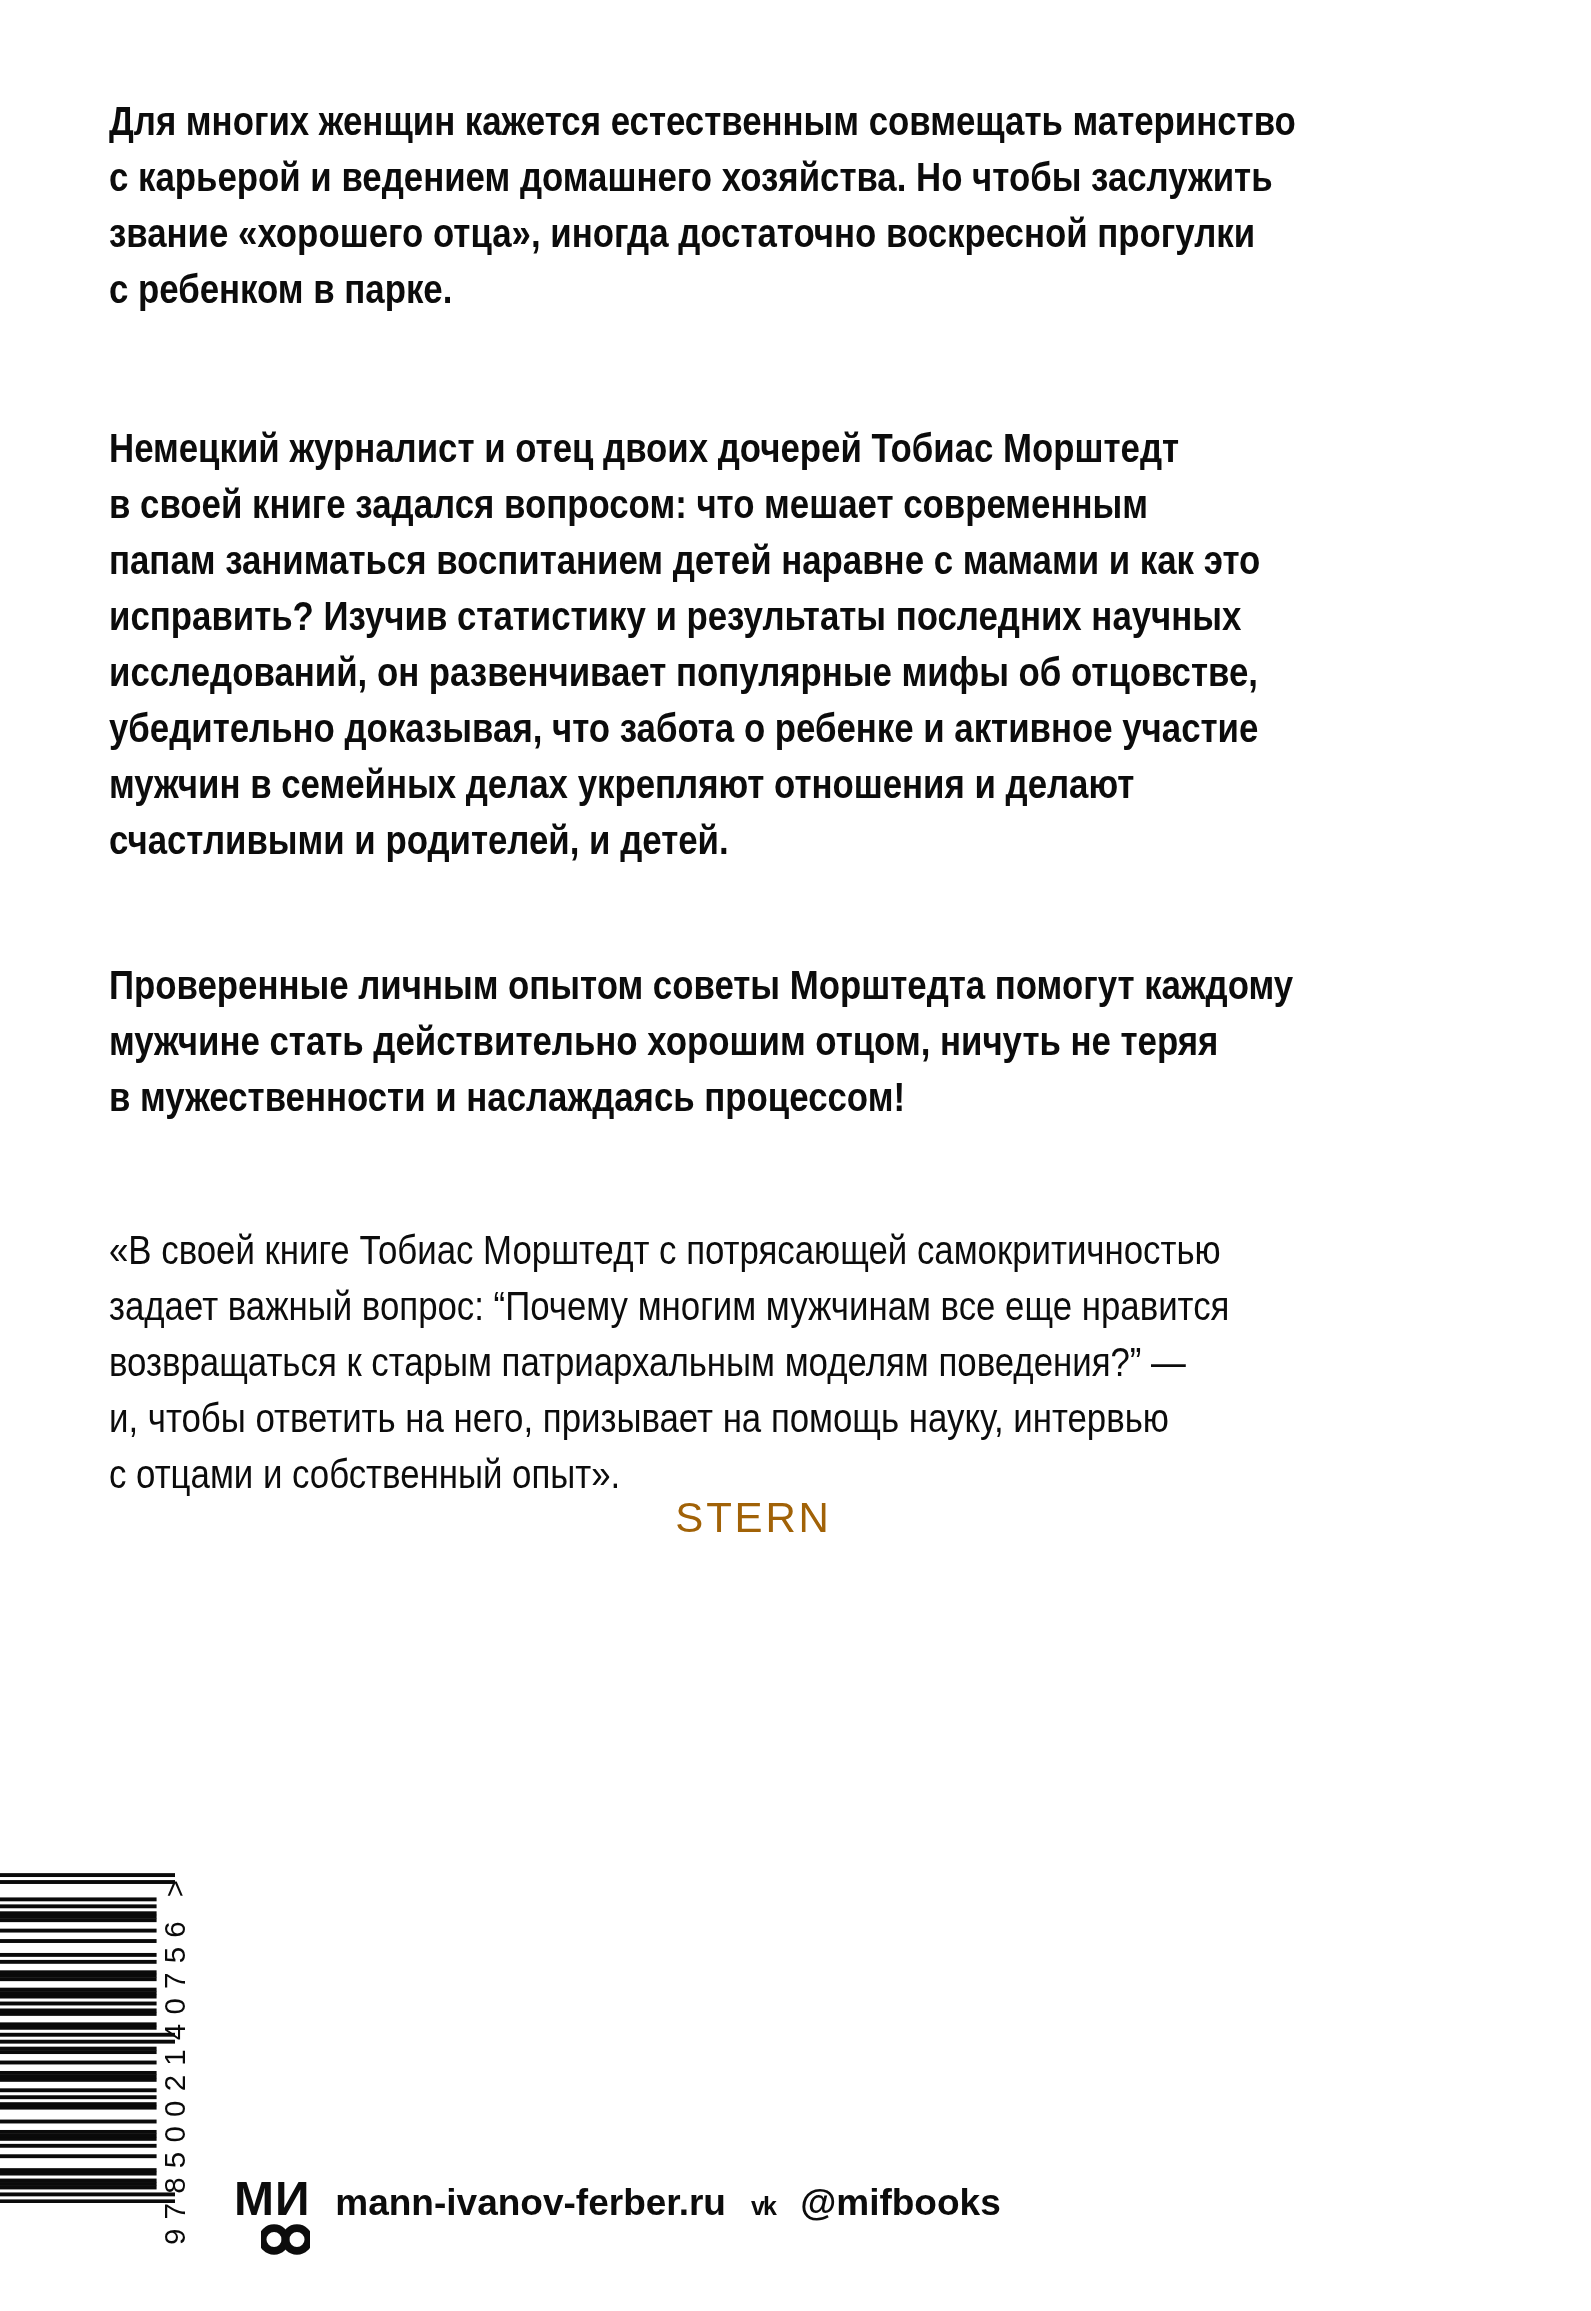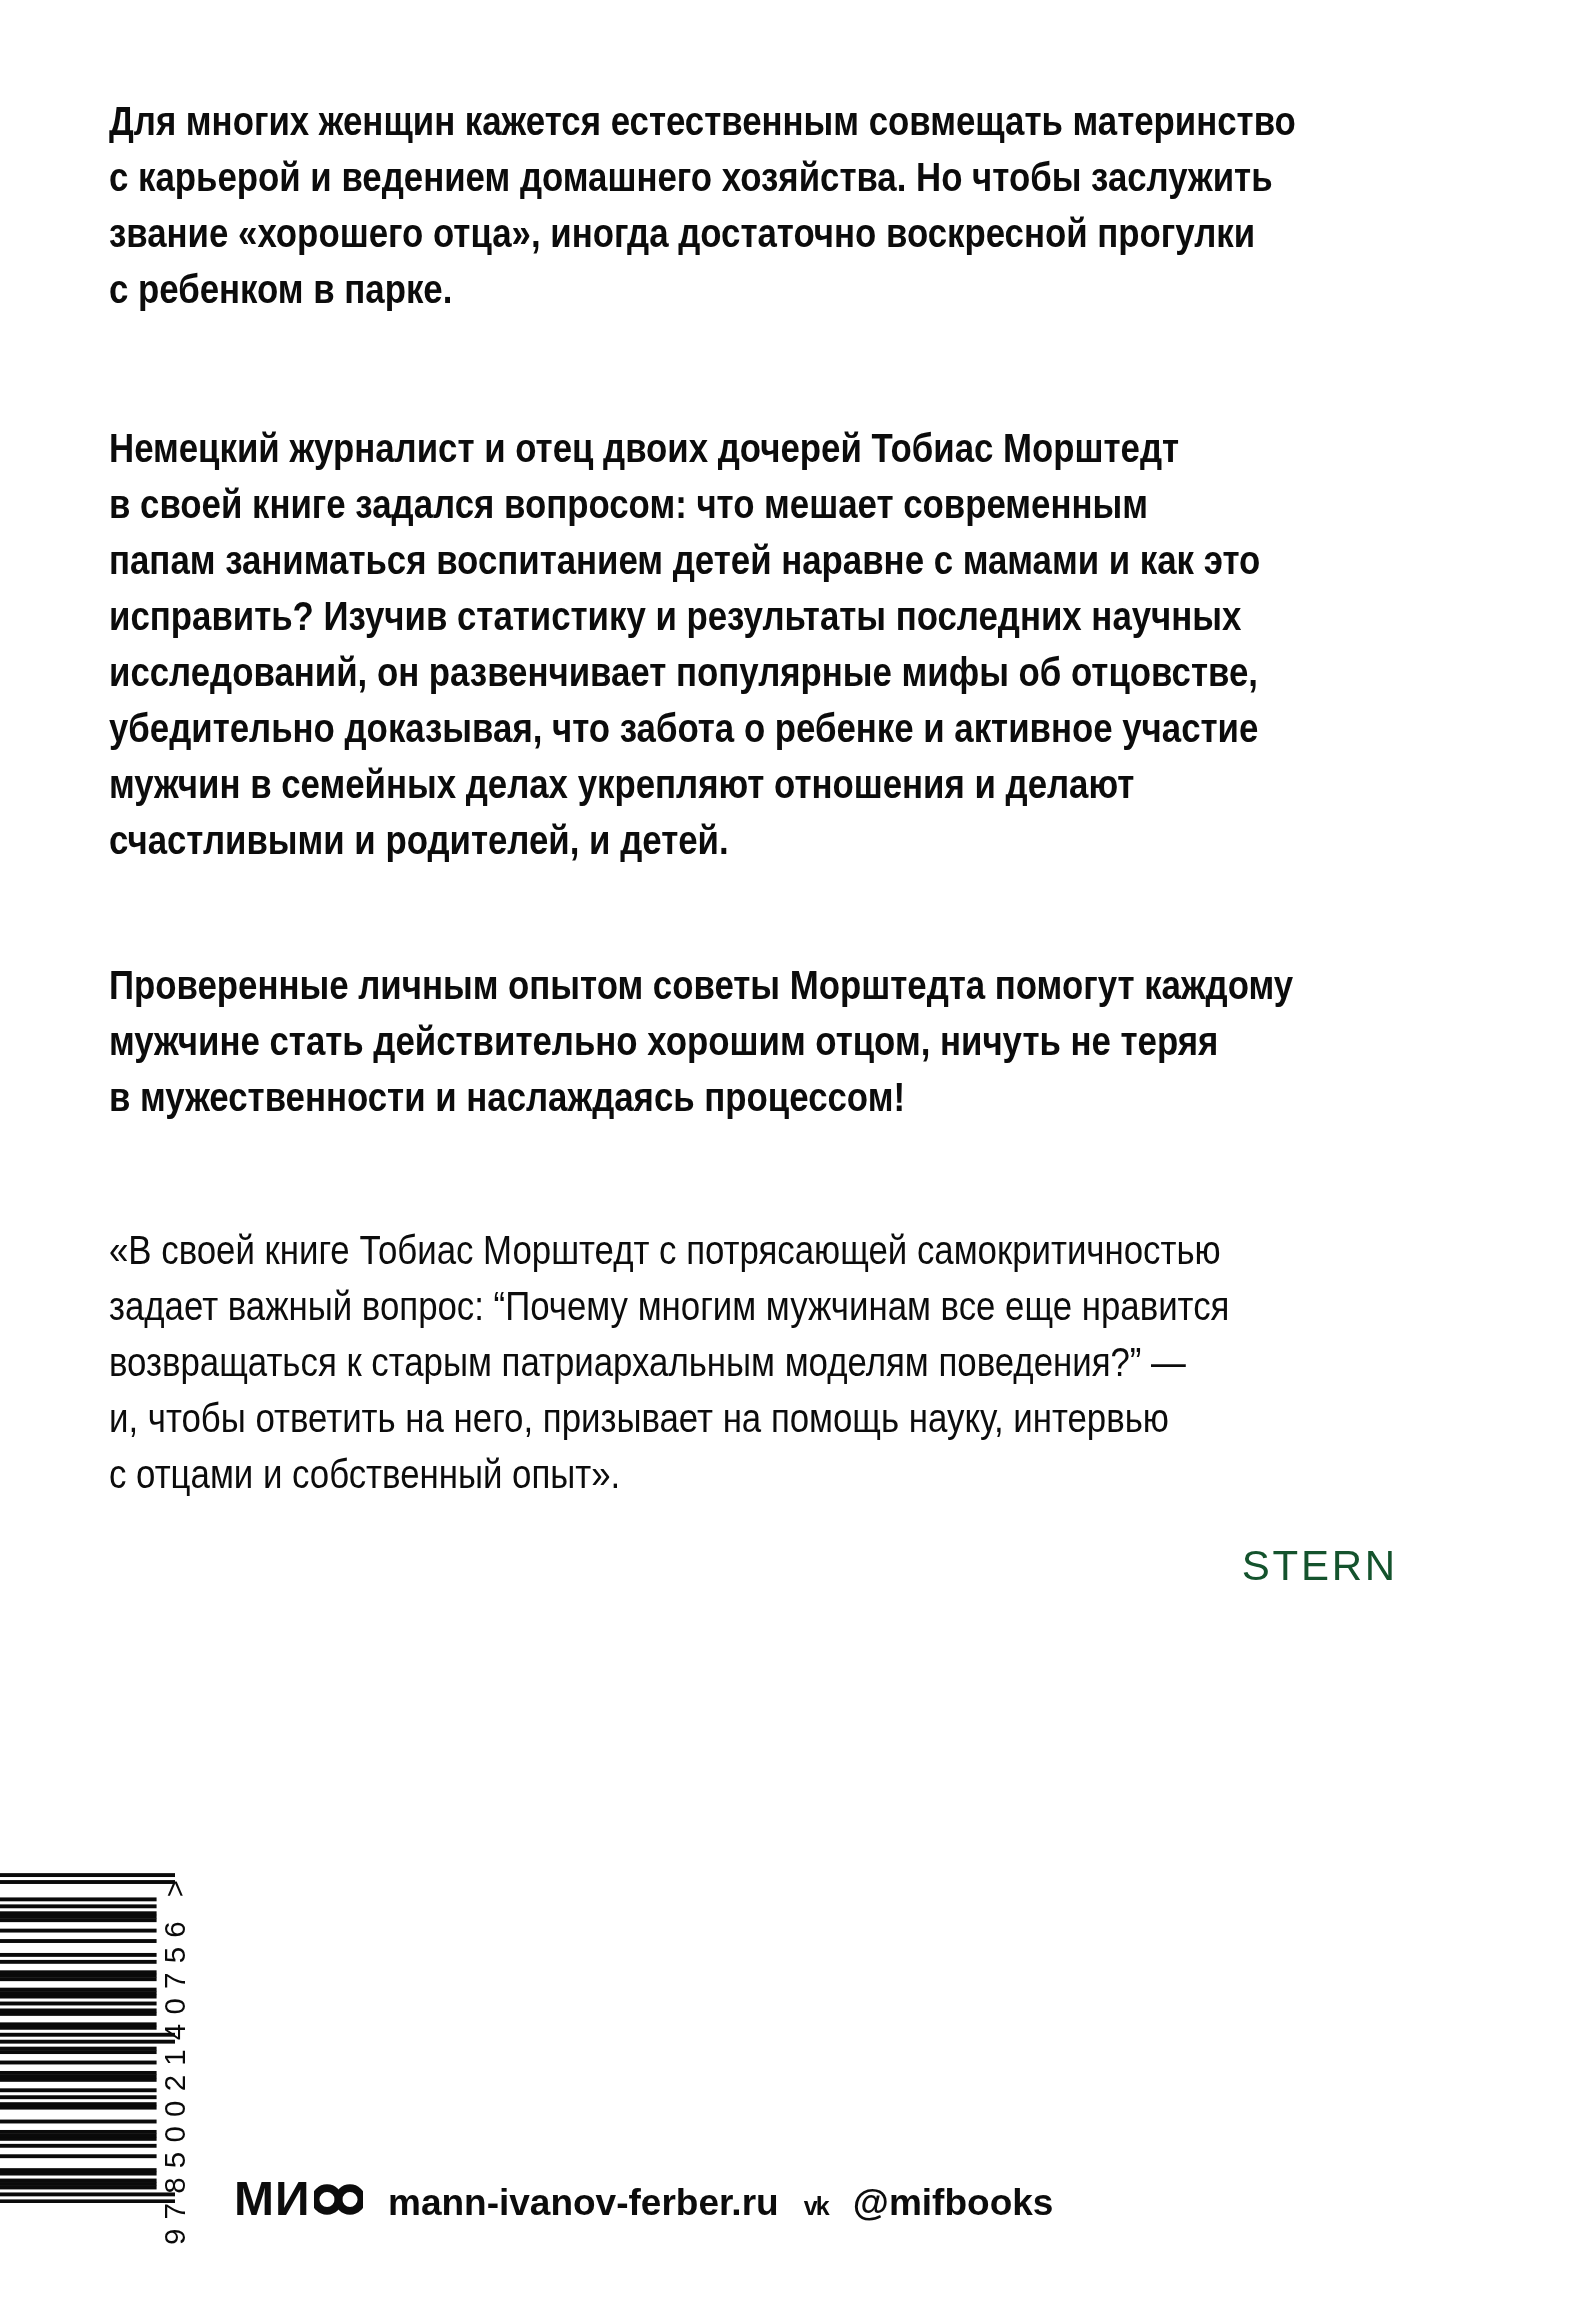--- a/index.html
+++ b/index.html
@@ -41,27 +41,26 @@
   .p1 { top: 93px; }
   .p2 { top: 420px; }
   .p3 { top: 957px; }
   .pq { top: 1222px; }
 
   .attribution {
     position: absolute;
     left: 109px;
     top: 1490px;
     width: 1289px;
-    text-align: right;
+    text-align: center;
     font-size: 42px;
     line-height: 56px;
     font-weight: 400;
     letter-spacing: 2.8px;
-    color: #14532d;
-    margin-top: 48px;
+    color: #a16207;
   }
 
   
   .barcode-bars {
     position: absolute;
     left: 0;
     top: 1873px;
   }
   .barcode-bars rect { fill: #0a0a0a; }
 
@@ -88,22 +87,23 @@
     position: absolute;
     left: 234px;
     top: 2157px;
     display: flex;
     align-items: baseline;
     gap: 25px;
     color: #0c0c0c;
   }
   .mif-logo {
     display: inline-flex;
-    align-items: center;
+    align-items: flex-end;
     white-space: nowrap;
+    flex-direction: column;
   }
   .mif-mi {
     font-size: 48px;
     font-weight: 700;
     letter-spacing: 0.9px;
     line-height: 48px;
   }
   .infinity-svg {
     margin-left: 3.7px;
     display: inline-block;

